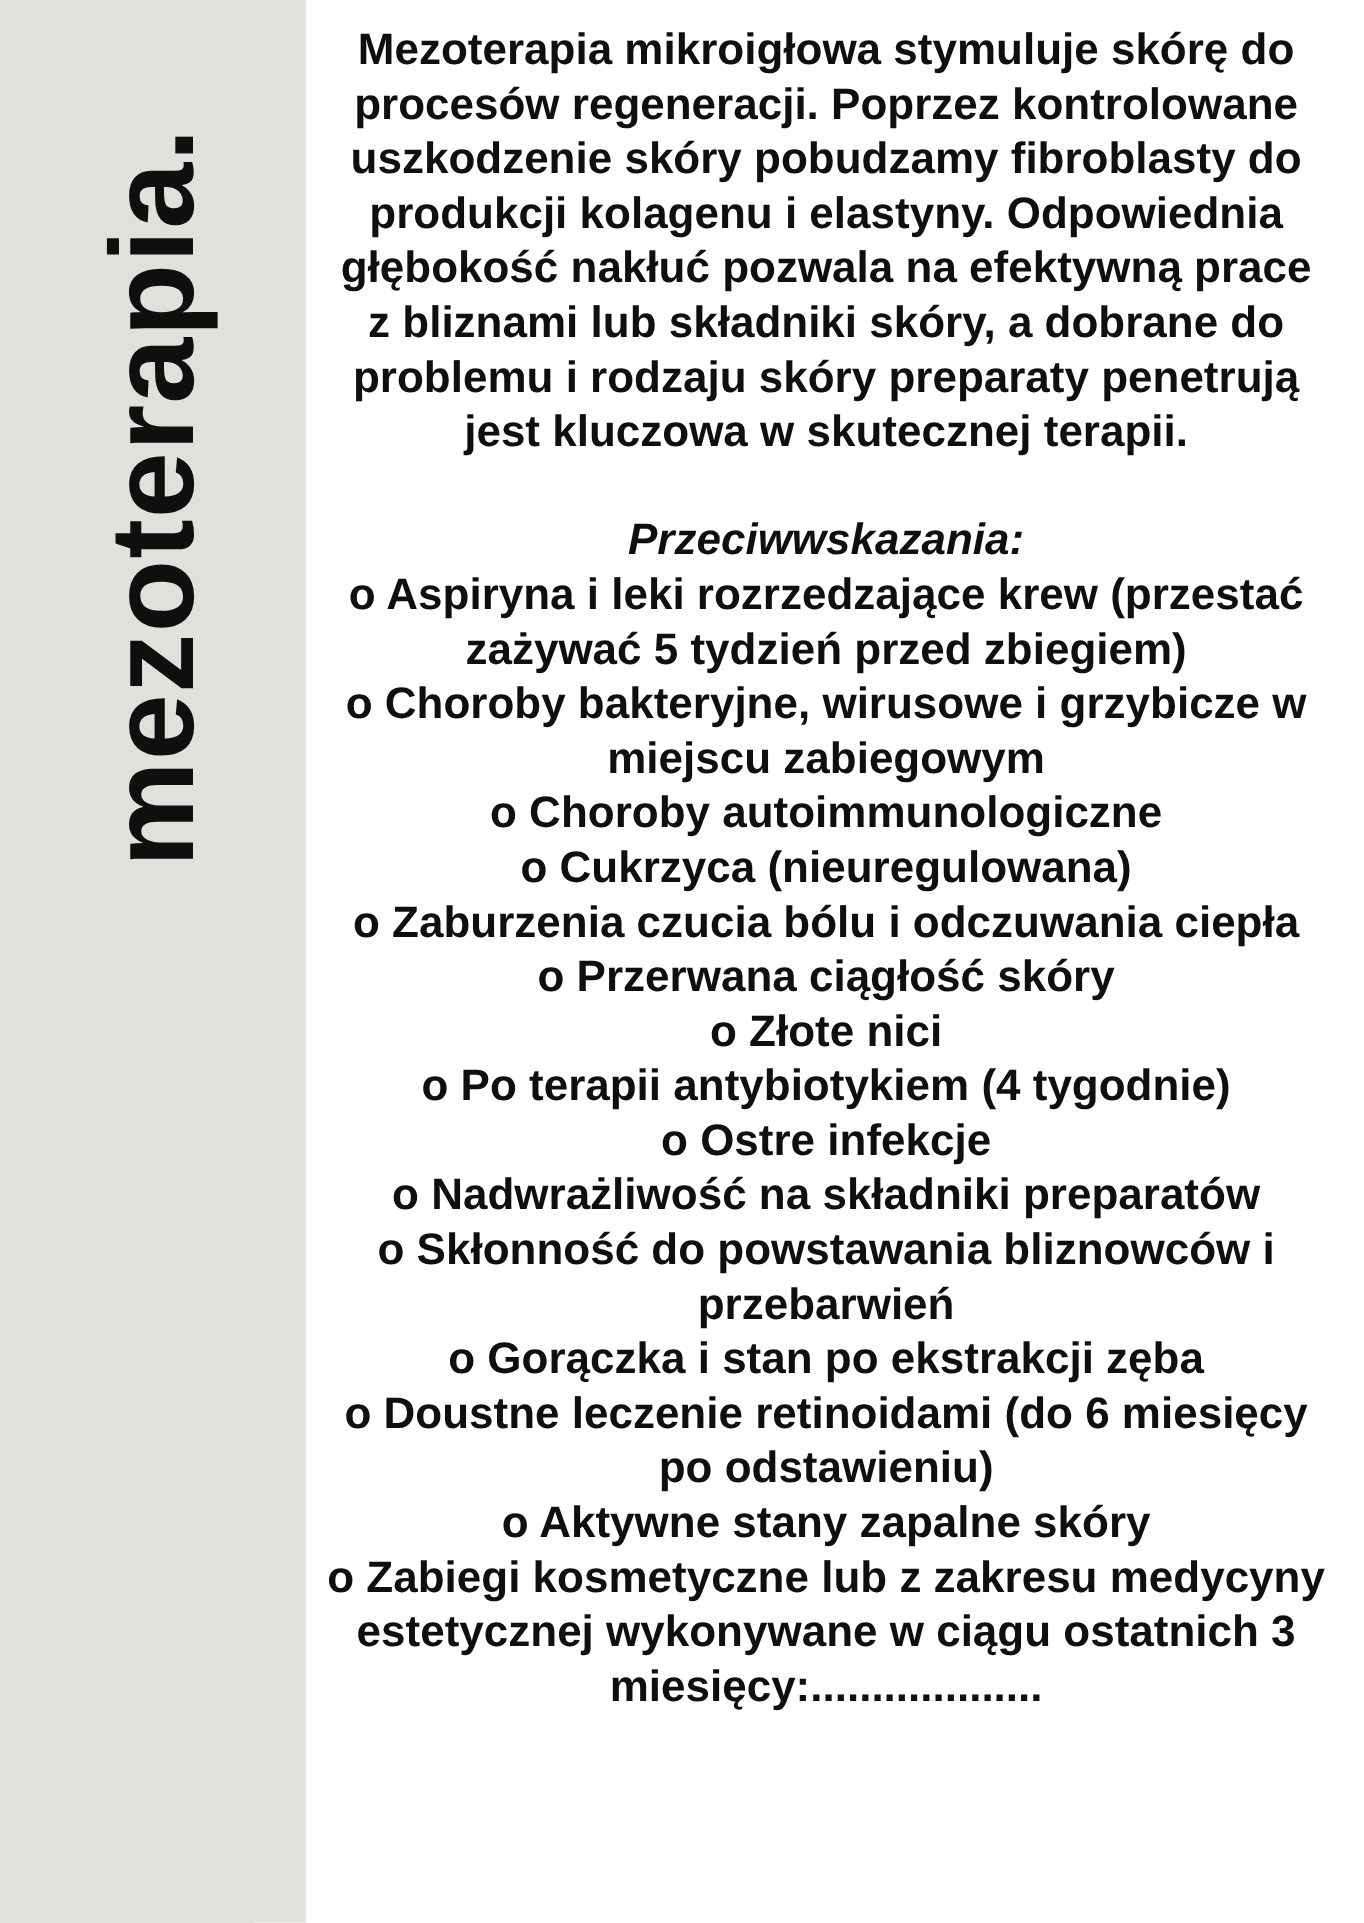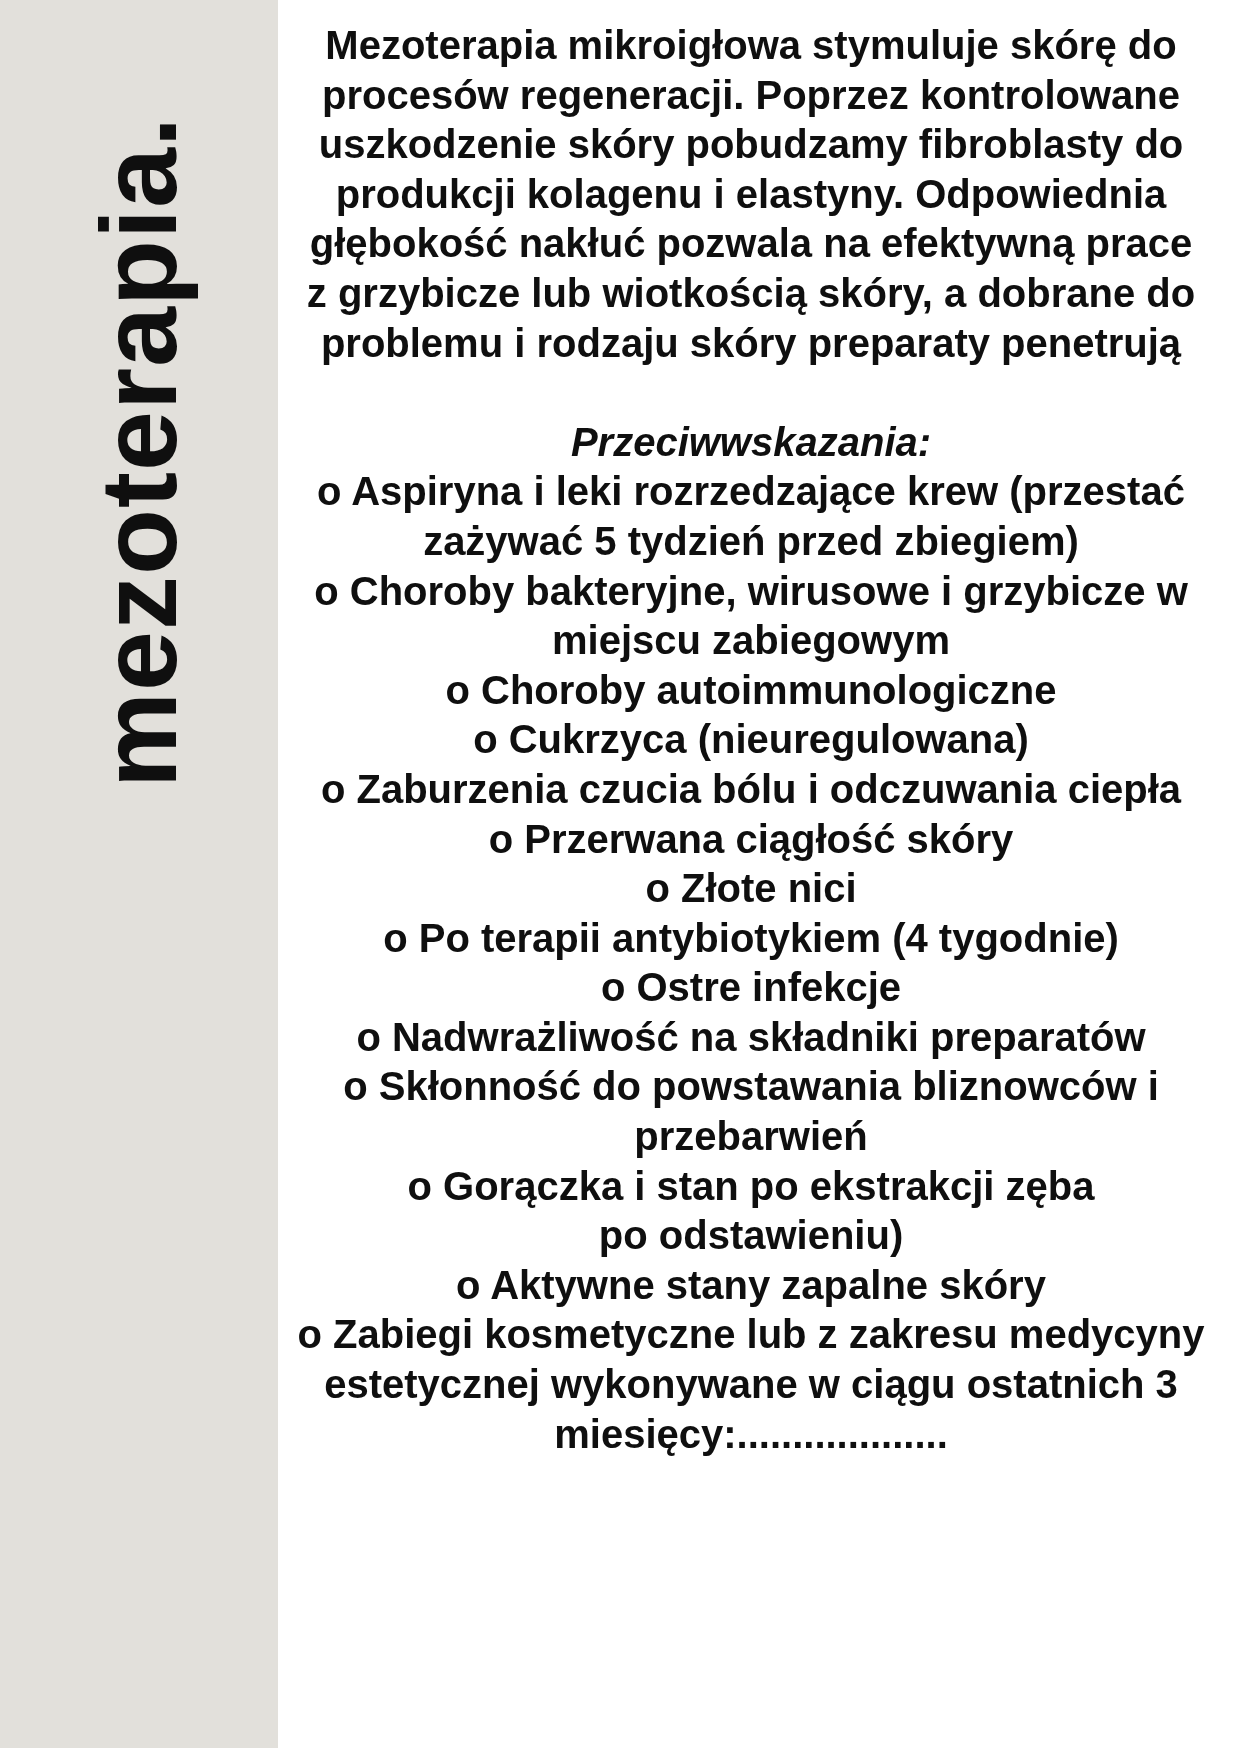--- a/index.html
+++ b/index.html
@@ -78,42 +78,44 @@
     <div class="sidebar-title">mezoterapia.</div>
   </aside>
 
   <main class="content">
     <section>
         <div class="line">Mezoterapia mikroigłowa stymuluje skórę do</div>
         <div class="line">procesów regeneracji. Poprzez kontrolowane</div>
         <div class="line">uszkodzenie skóry pobudzamy fibroblasty do</div>
         <div class="line">produkcji kolagenu i elastyny. Odpowiednia</div>
         <div class="line">głębokość nakłuć pozwala na efektywną prace</div>
-        <div class="line">z grzybicze lub wiotkością skóry, a dobrane do</div>
+        <div class="line">z bliznami lub składniki skóry, a dobrane do</div>
         <div class="line">problemu i rodzaju skóry preparaty penetrują</div>
+        <div class="line">jest kluczowa w skutecznej terapii.</div>
       </section>
 
     <h2 class="heading">Przeciwwskazania:</h2>
 
     <section>
         <div class="line">o Aspiryna i leki rozrzedzające krew (przestać</div>
         <div class="line">zażywać 5 tydzień przed zbiegiem)</div>
         <div class="line">o Choroby bakteryjne, wirusowe i grzybicze w</div>
         <div class="line">miejscu zabiegowym</div>
         <div class="line">o Choroby autoimmunologiczne</div>
         <div class="line">o Cukrzyca (nieuregulowana)</div>
         <div class="line">o Zaburzenia czucia bólu i odczuwania ciepła</div>
         <div class="line">o Przerwana ciągłość skóry</div>
         <div class="line">o Złote nici</div>
         <div class="line">o Po terapii antybiotykiem (4 tygodnie)</div>
         <div class="line">o Ostre infekcje</div>
         <div class="line">o Nadwrażliwość na składniki preparatów</div>
         <div class="line">o Skłonność do powstawania bliznowców i</div>
         <div class="line">przebarwień</div>
         <div class="line">o Gorączka i stan po ekstrakcji zęba</div>
+        <div class="line">o Doustne leczenie retinoidami (do 6 miesięcy</div>
         <div class="line">po odstawieniu)</div>
         <div class="line">o Aktywne stany zapalne skóry</div>
         <div class="line">o Zabiegi kosmetyczne lub z zakresu medycyny</div>
         <div class="line">estetycznej wykonywane w ciągu ostatnich 3</div>
         <div class="line">miesięcy:...................</div>
       </section>
   </main>
 
 </div>
 

